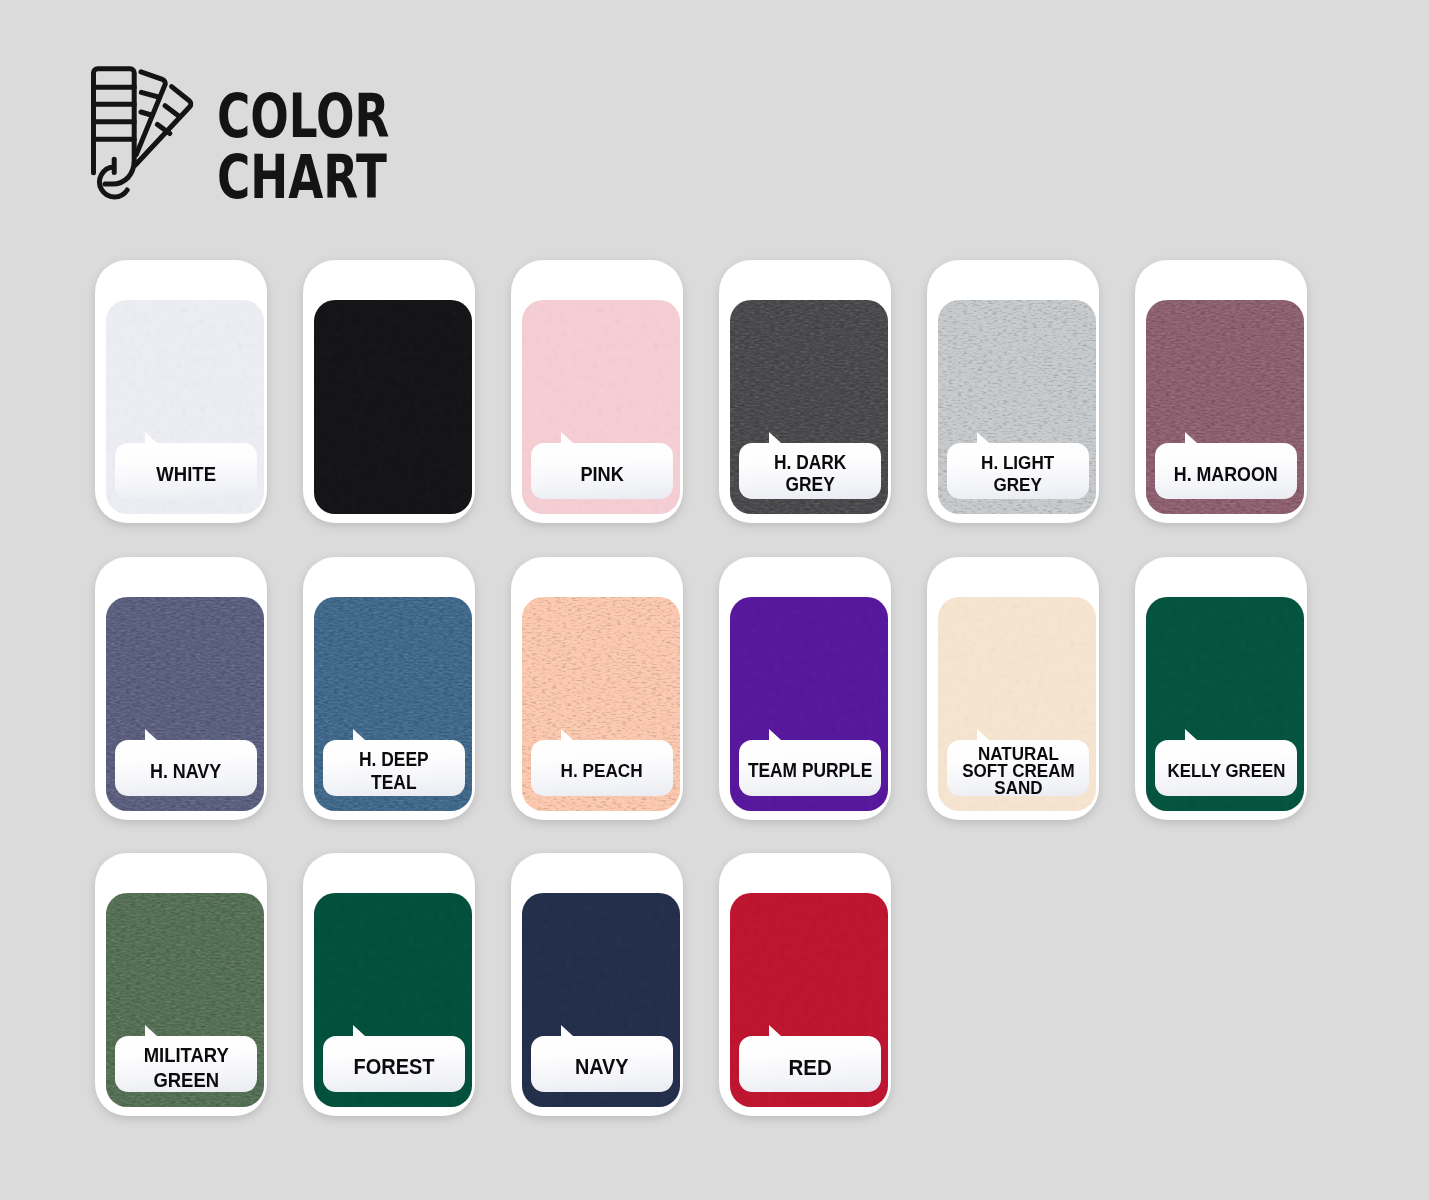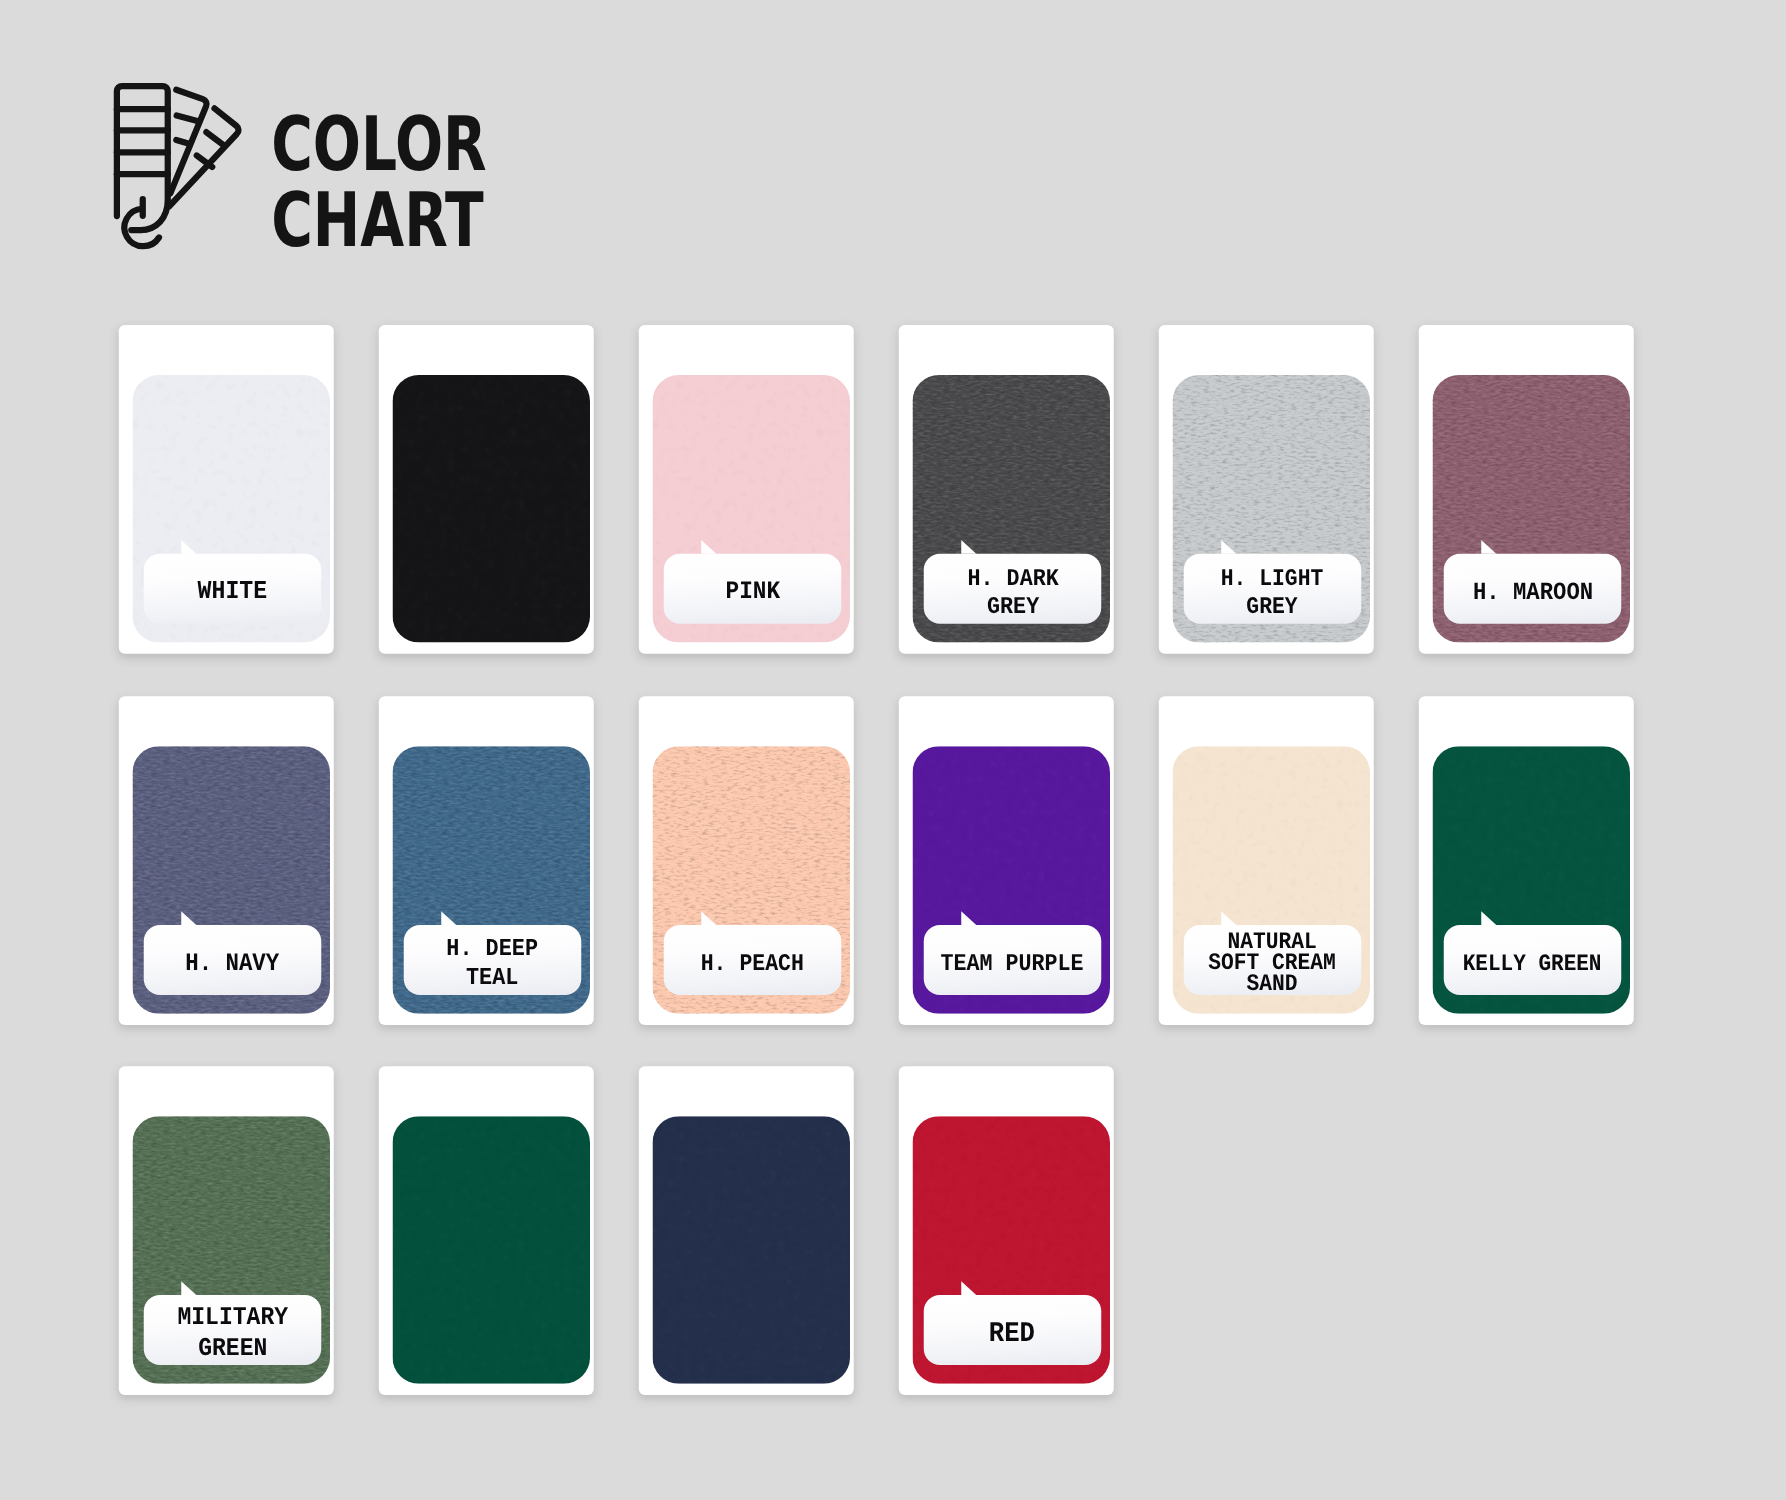--- a/index.html
+++ b/index.html
@@ -14,22 +14,22 @@
   #title-block{position:absolute;left:217px;top:86px;}
   .title-line{font-family:"DejaVu Sans",sans-serif;font-stretch:condensed;
               font-weight:700;font-size:60px;line-height:61px;letter-spacing:0px;
               color:#141414;white-space:nowrap;
               transform:scaleX(0.84);transform-origin:0 0;}
 
   
   #grid{position:absolute;left:95px;top:260px;
         display:grid;grid-template-columns:repeat(6,180px);
         column-gap:28px;row-gap:33.7px;}
-  .card{position:relative;width:172px;height:263px;background:#fff;border-radius:5px;
-        box-shadow:0 3px 8px rgba(120,120,120,0.30);font-family:Liberation Mono, monospace;}
+  .card{position:relative;width:172px;height:263px;background:#fff;border-radius:32px;
+        box-shadow:0 3px 8px rgba(120,120,120,0.30);}
   .swatch{position:absolute;left:11px;top:40px;width:158px;height:214px;
           border-radius:21px;overflow:hidden;}
   .swatch-fill{position:absolute;inset:0;}
   .swatch-tex{position:absolute;inset:0;pointer-events:none;}
   .swatch-tex.heather{filter:url(#heather-noise);opacity:0.42;}
   .swatch-tex.solid{filter:url(#soft-noise);opacity:0.055;}
   .pill-wrap{position:absolute;left:20px;bottom:24px;width:142px;height:56px;}
   .pill{position:absolute;inset:0;border-radius:13px;
         background:linear-gradient(177deg,#ffffff 0%,#fdfdfe 35%,#f2f3f7 78%,#e9ebf1 100%);
         display:flex;align-items:center;justify-content:center;text-align:center;}
@@ -261,26 +261,38 @@
             <span class="pill-text" style="font-size: 20.5px; line-height: 25.7px;">MILITARY
 GREEN</span>
           </div>
         </div>
       </div>
       <div class="card">
         <div class="swatch">
           <div class="swatch-fill" style="background: rgb(3, 80, 61);"></div>
           <div class="swatch-tex solid"></div>
         </div>
+        <div class="pill-wrap">
+          <div class="ptr"></div>
+          <div class="pill">
+            <span class="pill-text" style="font-size: 22.2px; line-height: 22px;">FOREST</span>
+          </div>
+        </div>
       </div>
       <div class="card">
         <div class="swatch">
           <div class="swatch-fill" style="background: rgb(36, 47, 76);"></div>
           <div class="swatch-tex solid"></div>
         </div>
+        <div class="pill-wrap">
+          <div class="ptr"></div>
+          <div class="pill">
+            <span class="pill-text" style="font-size: 22px; line-height: 22px;">NAVY</span>
+          </div>
+        </div>
       </div>
       <div class="card">
         <div class="swatch">
           <div class="swatch-fill" style="background: rgb(190, 21, 48);"></div>
           <div class="swatch-tex solid"></div>
         </div>
         <div class="pill-wrap">
           <div class="ptr"></div>
           <div class="pill">
             <span class="pill-text" style="font-size: 22.8px; line-height: 22px;">RED</span>

